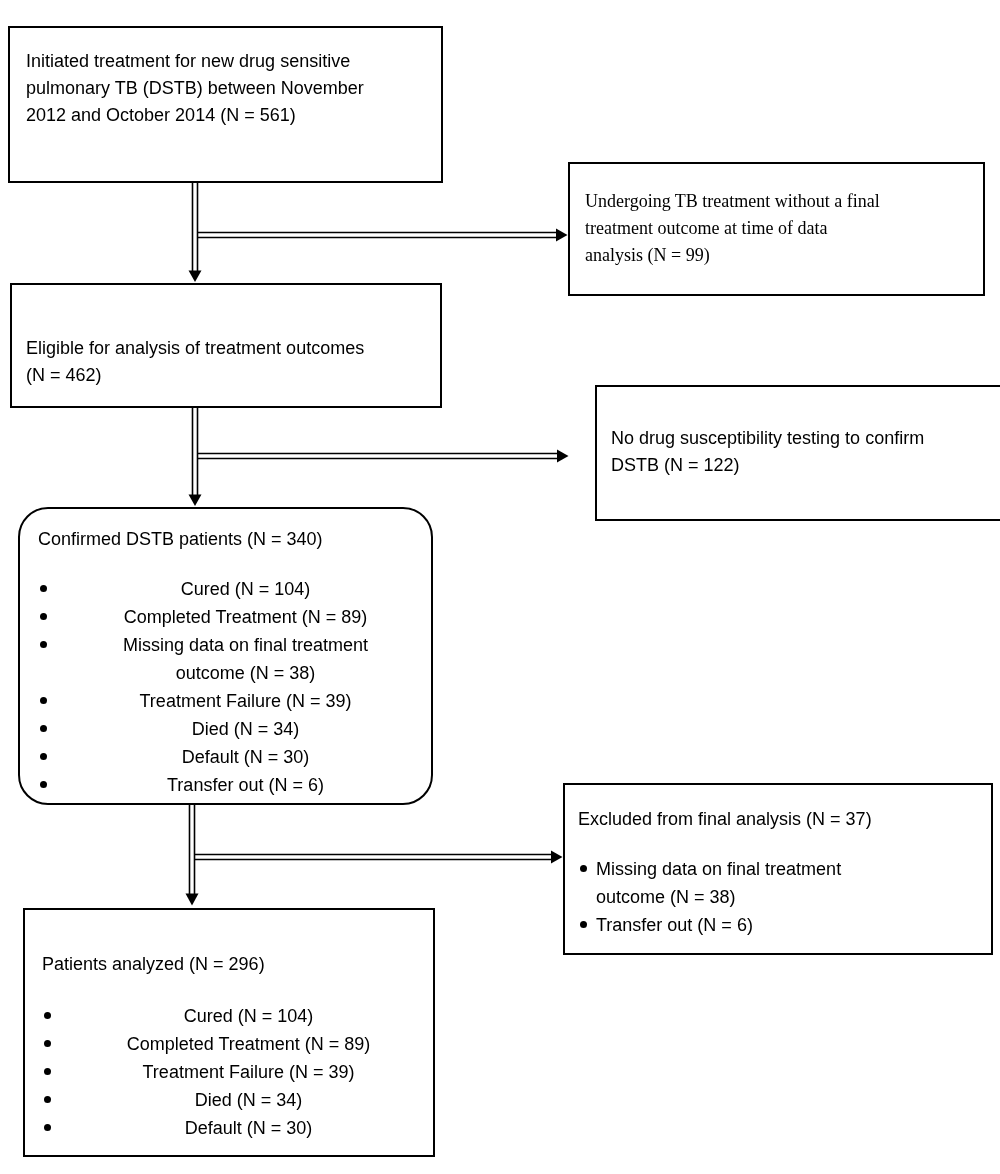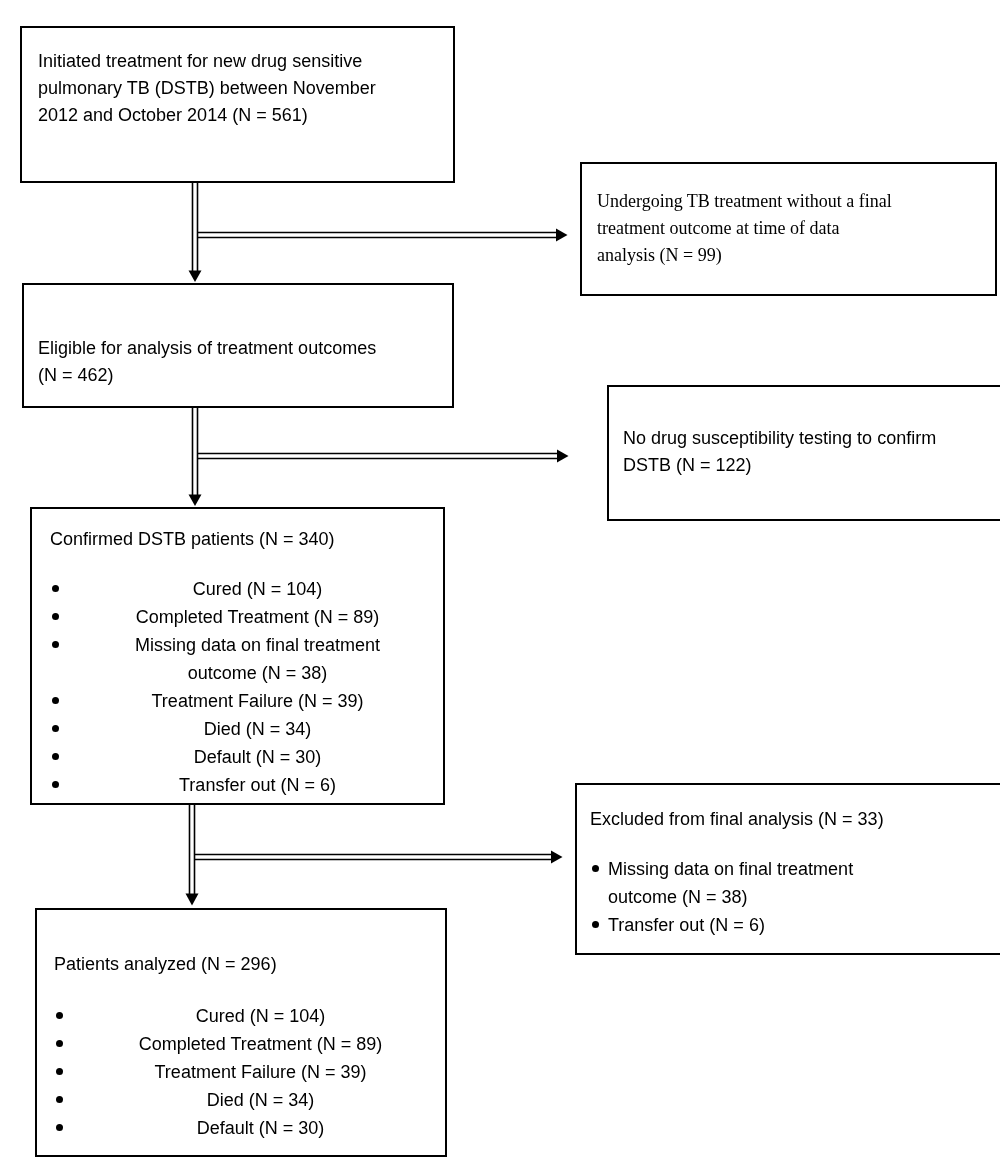--- a/index.html
+++ b/index.html
@@ -30,21 +30,20 @@
   }
   .arrows .head {
     fill: var(--line, #000000);
     stroke: none;
   }
   .box {
     position: absolute;
     box-sizing: border-box;
     border: 2px solid var(--line, #000000);
     background: #ffffff;
-    margin-left: 12px;
   }
   .txt {
     margin: 0;
     white-space: pre-line;
     line-height: 27px;
   }
   ul.blist {
     list-style: none;
     margin: 0;
     padding: 0;
@@ -68,21 +67,21 @@
   .list-wide { margin-left: 39px; text-align: center; }
   .list-wide li { padding-left: 36px; }
   
   .list-narrow { margin-left: 22px; }
   .list-narrow li { padding-left: 18px; }
 
   #box1  { left: 8px;   top: 26px;  width: 435px; height: 157px; padding: 20px 16px 0 16px; }
   #side1 { left: 568px; top: 162px; width: 417px; height: 134px; padding: 24px 15px 0 15px; font-family: Liberation Serif, serif; }
   #box2  { left: 10px;  top: 283px; width: 432px; height: 125px; padding: 50px 14px 0 14px; }
   #side2 { left: 595px; top: 385px; width: 418px; height: 136px; padding: 38px 14px 0 14px; }
-  #box3  { left: 18px;  top: 507px; width: 415px; height: 298px; padding: 17px 14px 0 18px; }
+  #box3  { left: 18px;  top: 507px; width: 415px; height: 298px; padding: 17px 14px 0 18px; border-radius: 30px; }
   #side3 { left: 563px; top: 783px; width: 430px; height: 172px; padding: 21px 14px 0 13px; }
   #box4  { left: 23px;  top: 908px; width: 412px; height: 249px; padding: 41px 14px 0 17px; }
 
   #box3 ul.blist  { margin-top: 22px; }
   #side3 ul.blist { margin-top: 22px; }
   #box4 ul.blist  { margin-top: 24px; }
 </style>
 </head>
 <body>
 
@@ -146,21 +145,21 @@
         <li>Missing data on final treatment
 outcome (N = 38)</li>
         <li>Treatment Failure (N = 39)</li>
         <li>Died (N = 34)</li>
         <li>Default (N = 30)</li>
         <li>Transfer out (N = 6)</li>
       </ul>
   </div>
 
   <div class="box" id="side3">
-    <p class="txt">Excluded from final analysis (N = 33)</p>
+    <p class="txt">Excluded from final analysis (N = 37)</p>
     <ul class="blist list-narrow">
 
     <li>Missing data on final treatment
 outcome (N = 38)</li>
         <li>Transfer out (N = 6)</li>
       </ul>
   </div>
 
   <div class="box" id="box4">
     <p class="txt">Patients analyzed (N = 296)</p>

